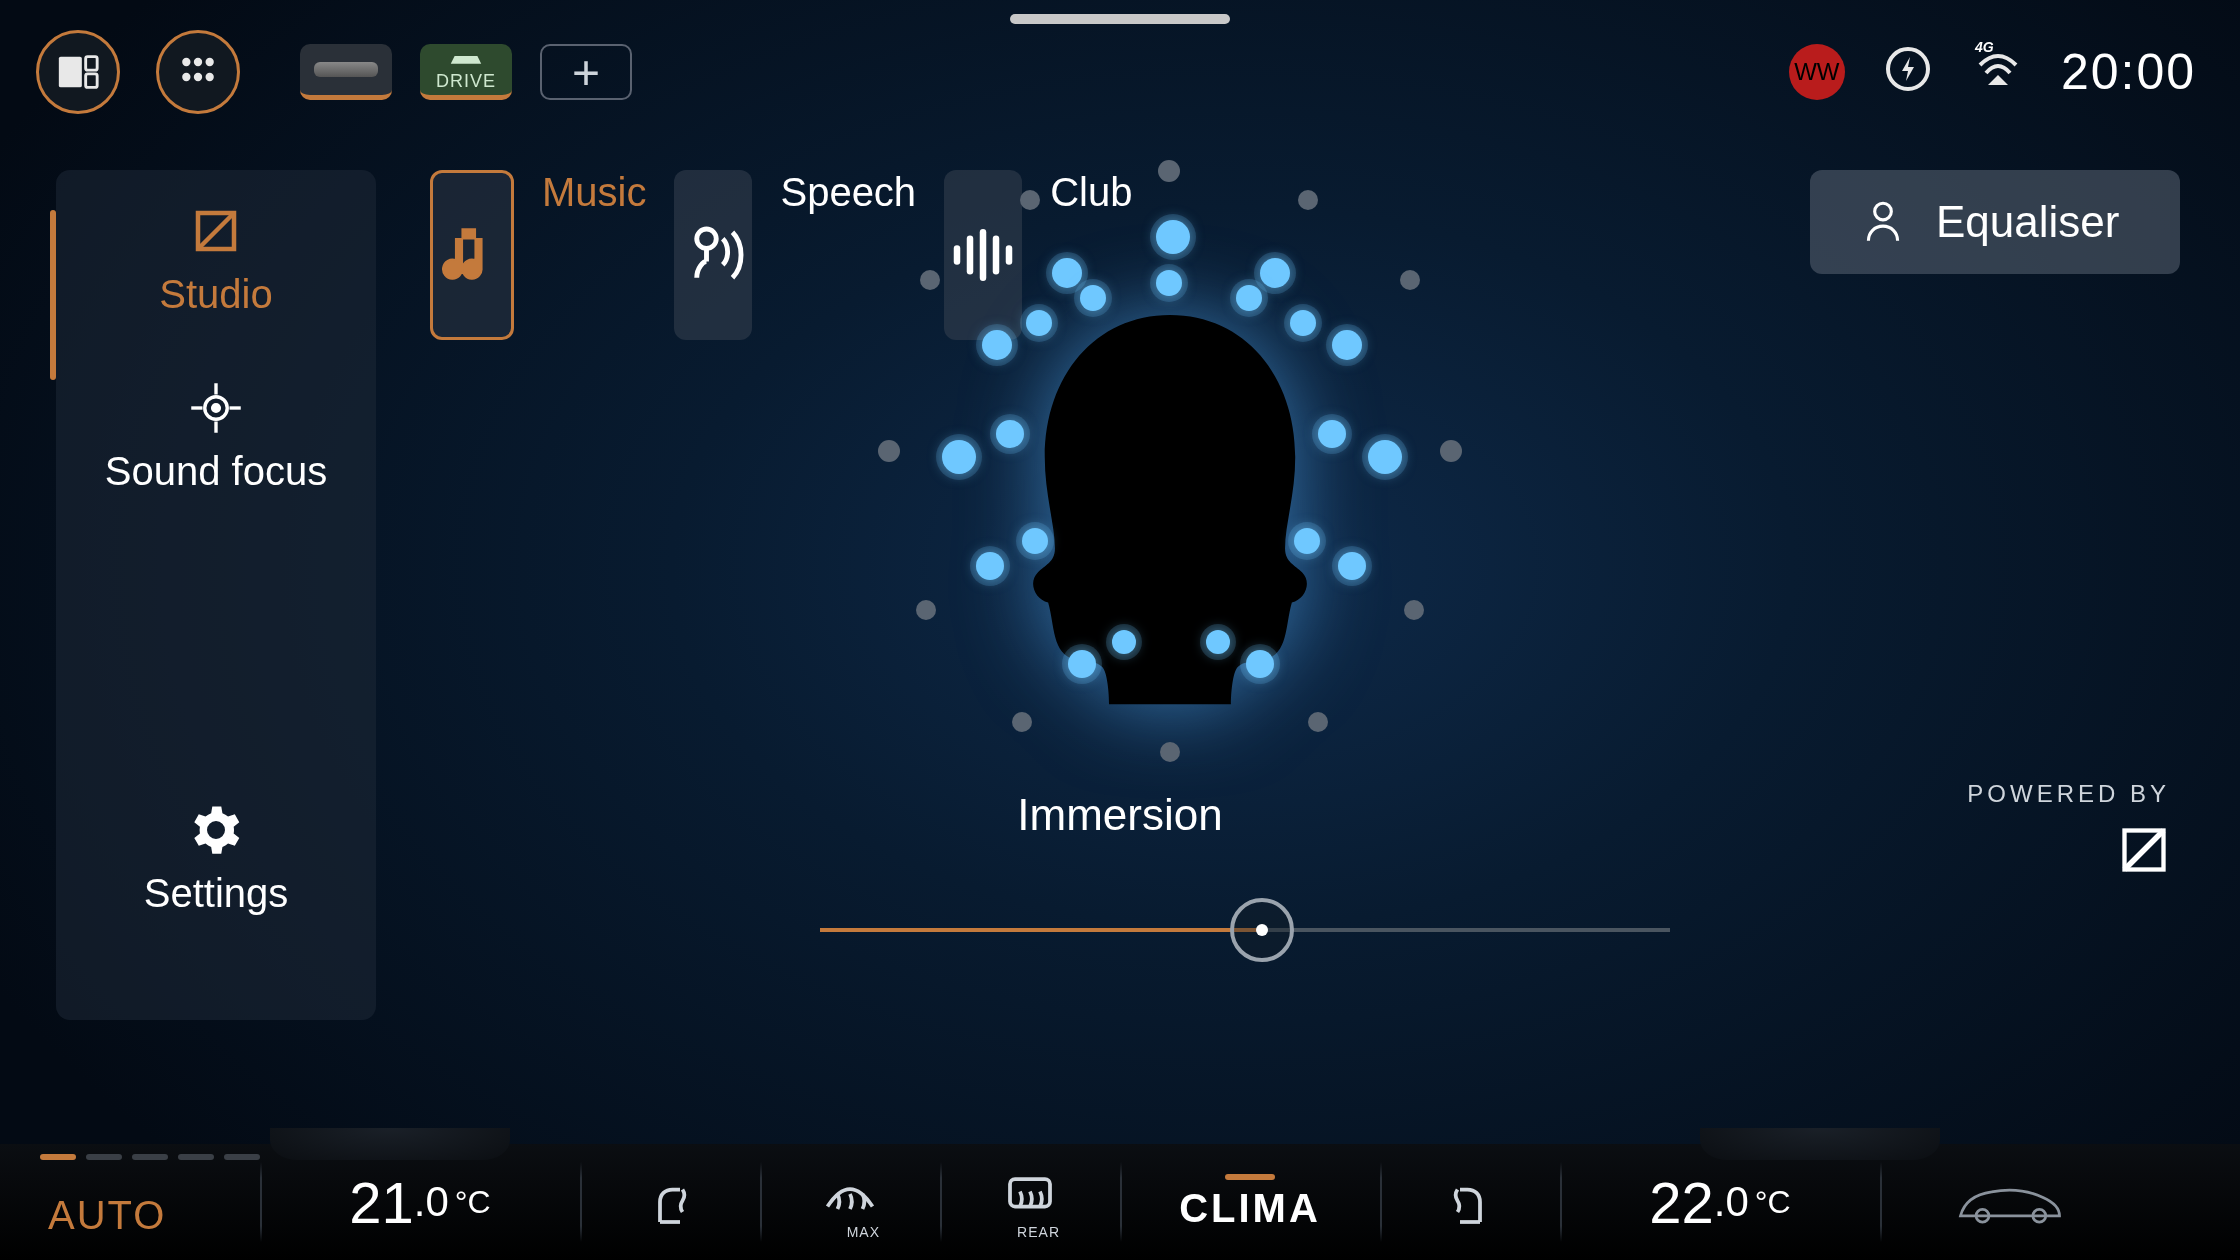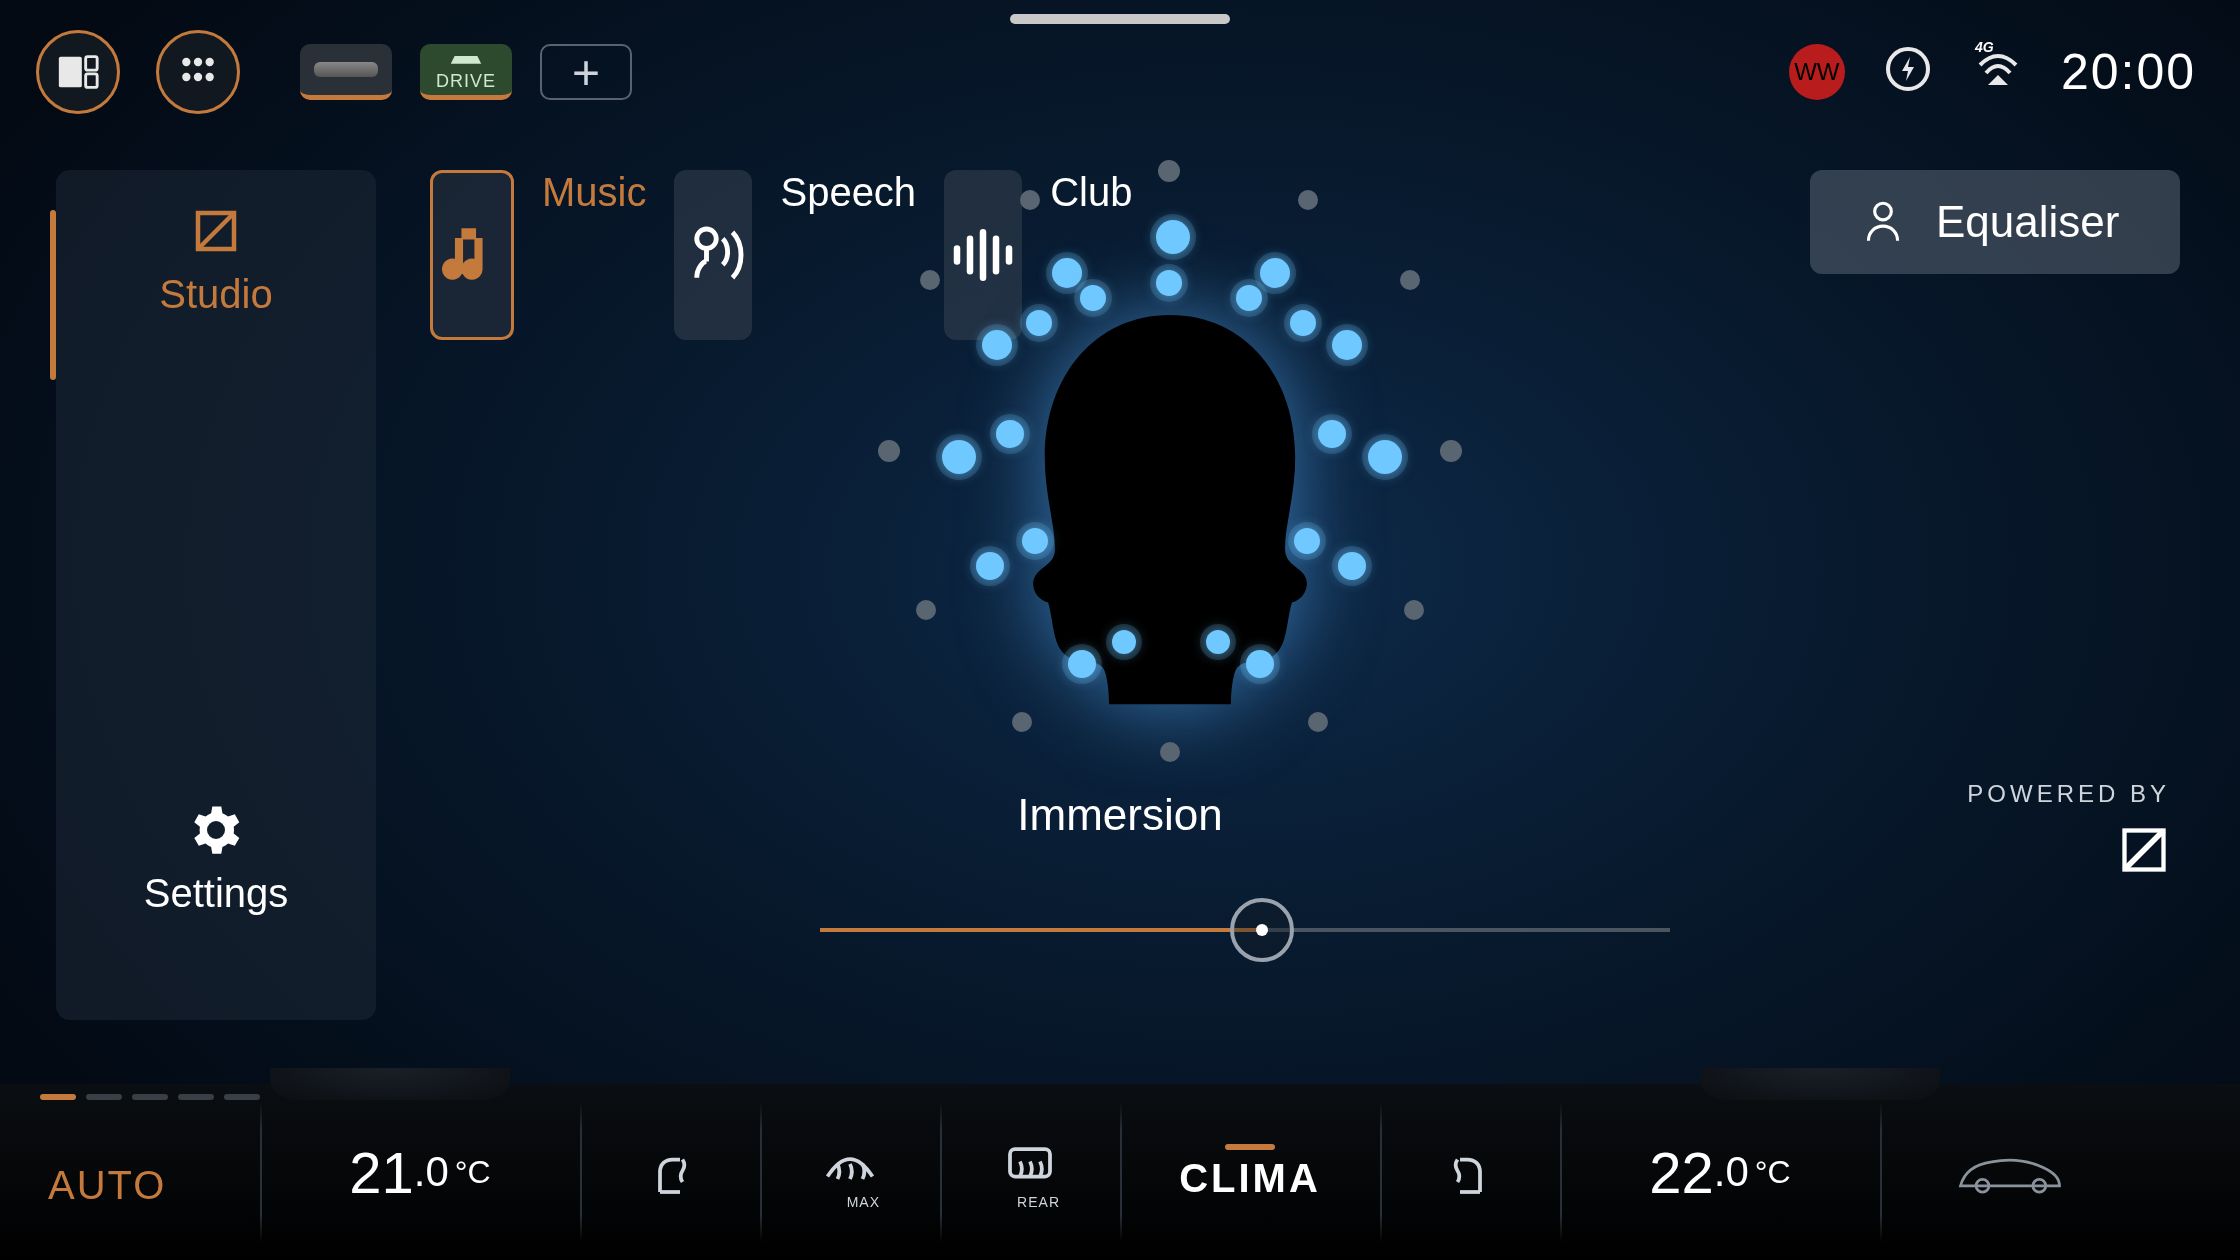--- a/index.html
+++ b/index.html
@@ -142,21 +142,21 @@
     position:absolute; right: 70px; top: 780px; text-align:right;
     display:flex; flex-direction:column; align-items:flex-end; gap: 16px;
   }
   .powered .pb { font-size: 24px; letter-spacing: 4px; color:#cfd5dc; }
   .powered .brand { display:flex; align-items:center; gap:18px; }
   .powered .brand svg { width:52px; height:52px; fill:#fff; }
   .powered .brand span { font-size: 44px; font-weight:600; letter-spacing: 1px; }
 
   
   .bottombar {
-    position:absolute; left:0; right:0; bottom:0; height: 176px;
+    position:absolute; left:0; right:0; bottom:0; height: 116px;
     background: linear-gradient(#0b0e12, #000);
     display:flex; align-items:center;
   }
   .bb-dashes {
     position:absolute; top: 10px; left: 40px; display:flex; gap:10px;
   }
   .bb-dashes span { width:36px; height:6px; background:#3a3f46; border-radius:3px; }
   .bb-dashes span.on { background:#c47a3c; }
 
   .bb-seg {
@@ -243,20 +243,31 @@
   </div>
 </div>
 
 <div class="sidebar">
   <div class="side-item active">
     <svg viewBox="0 0 48 48">
         <rect x="8" y="8" width="32" height="32" fill="none" stroke="#c47a3c" stroke-width="4"></rect>
         <path d="M8 40 L40 8" stroke="#c47a3c" stroke-width="4"></path>
       </svg>
     <span>Studio</span>
+  </div>
+  <div class="side-item">
+    <svg viewBox="0 0 48 48" fill="none" stroke="#fff" stroke-width="3">
+      <circle cx="24" cy="24" r="10"></circle>
+        <circle cx="24" cy="24" r="3" fill="#fff"></circle>
+      <line x1="24" y1="2" x2="24" y2="12"></line>
+        <line x1="24" y1="36" x2="24" y2="46"></line>
+      <line x1="2" y1="24" x2="12" y2="24"></line>
+        <line x1="36" y1="24" x2="46" y2="24"></line>
+    </svg>
+    <span>Sound focus</span>
   </div>
   <div class="side-item settings">
     <svg viewBox="0 0 48 48" fill="#fff">
         <path d="M24 16a8 8 0 100 16 8 8 0 000-16zm16 8a16 16 0 01-.3 3l5 4-4 7-6-2a16 16 0 01-5 3l-1 6h-8l-1-6a16 16 0 01-5-3l-6 2-4-7 5-4a16 16 0 010-6l-5-4 4-7 6 2a16 16 0 015-3l1-6h8l1 6a16 16 0 015 3l6-2 4 7-5 4c.2 1 .3 2 .3 3z"></path>
       </svg>
     <span>Settings</span>
   </div>
 </div>
 
 <div class="modes">

